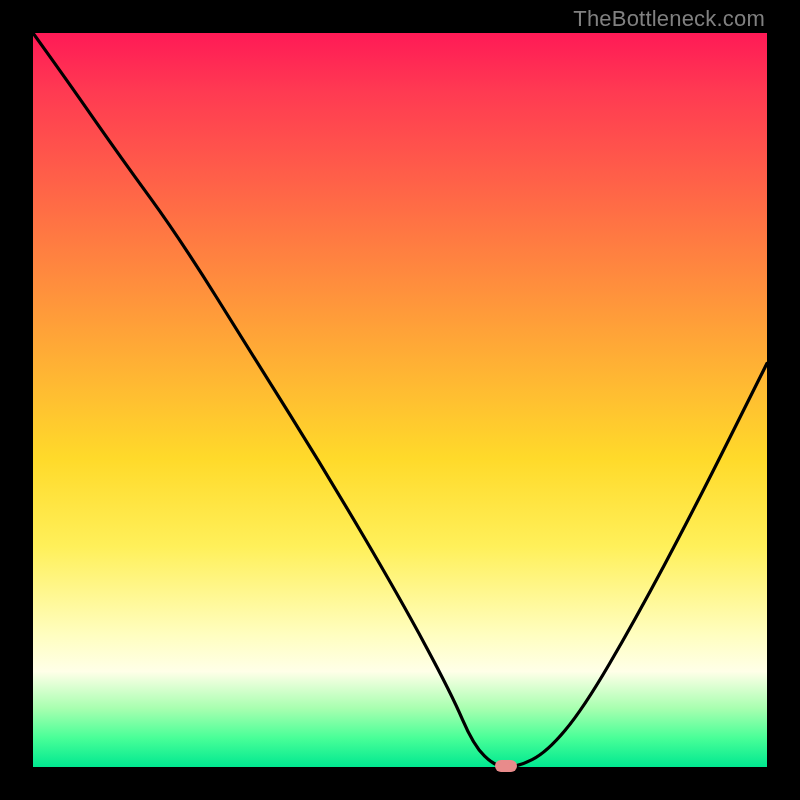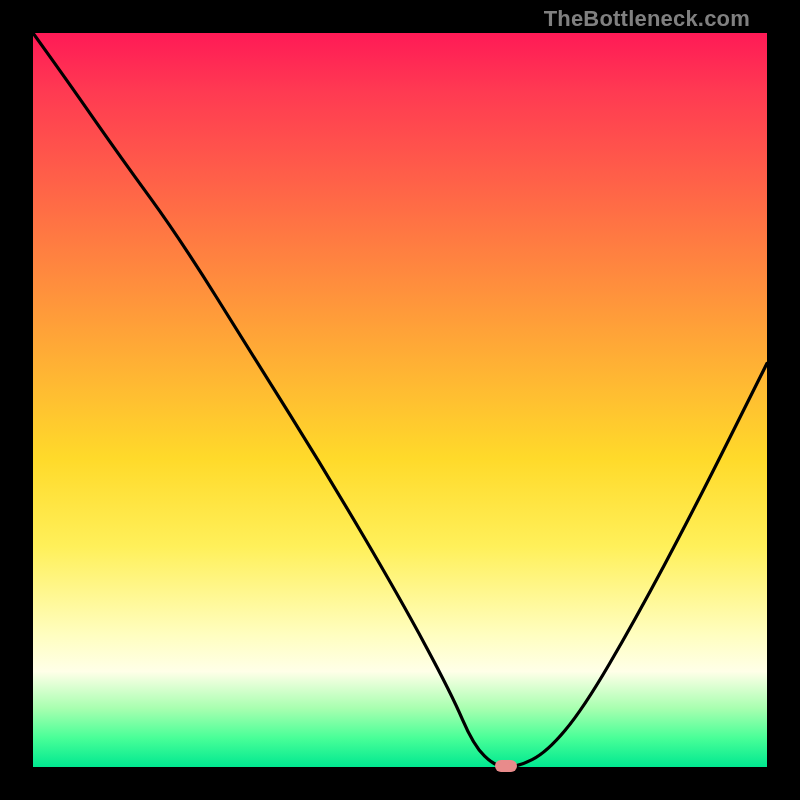--- a/index.html
+++ b/index.html
@@ -36,24 +36,24 @@
       #fffec0 82%,
       #ffffe8 87%,
       #a8ffb0 92%,
       #4aff98 96%,
       #00e890 100%
     );
   }
   .watermark {
     position: absolute;
     top: 6px;
-    right: 50px;
+    right: 35px;
     color: #808080;
     font-size: 22px;
-    font-weight: 700;
+    font-weight: 400;
     letter-spacing: 0.2px;
   }
   svg.curve {
     position: absolute;
     left: 0;
     top: 0;
     width: 734px;
     height: 734px;
   }
   .marker {

